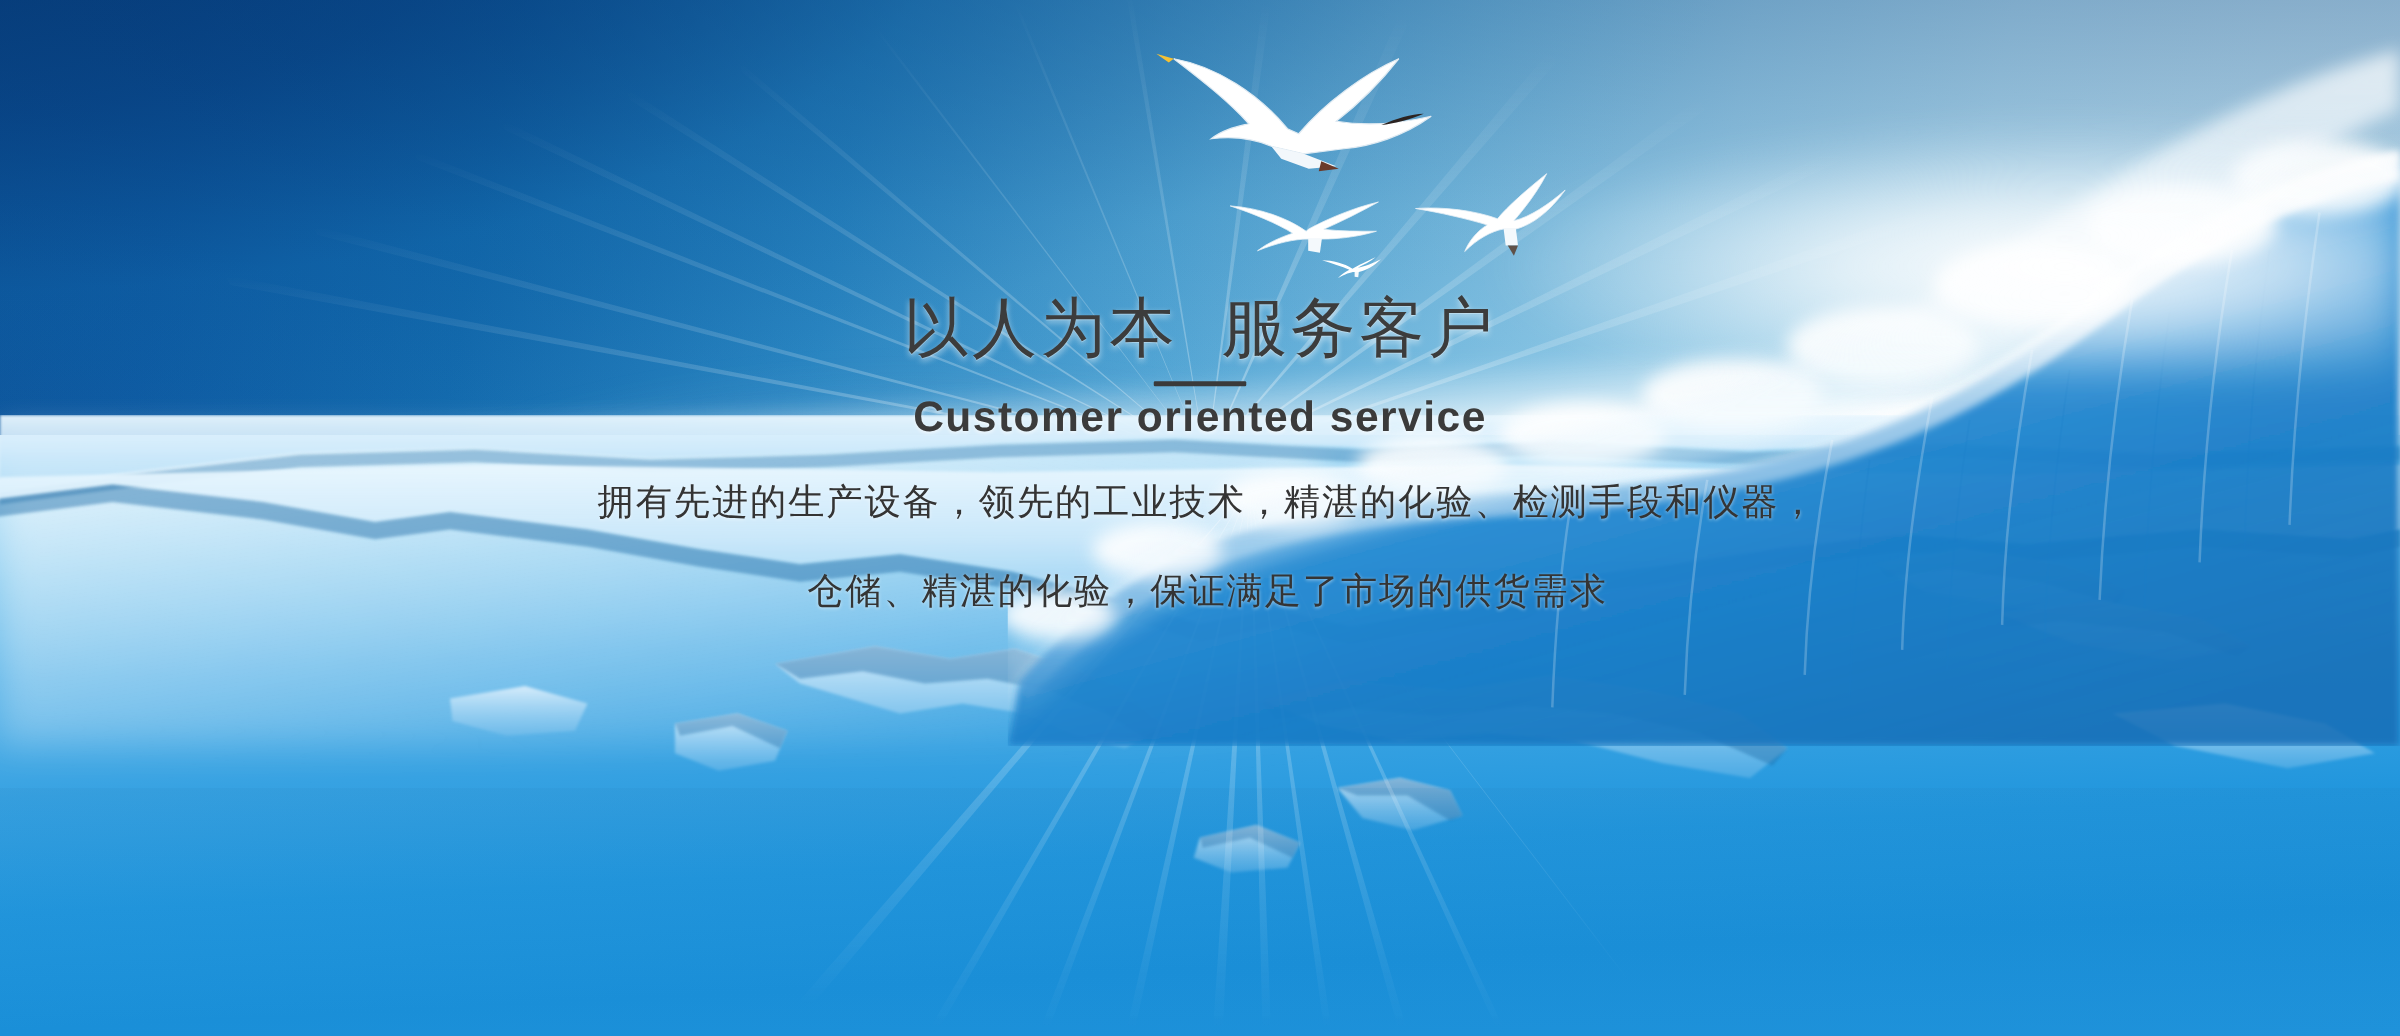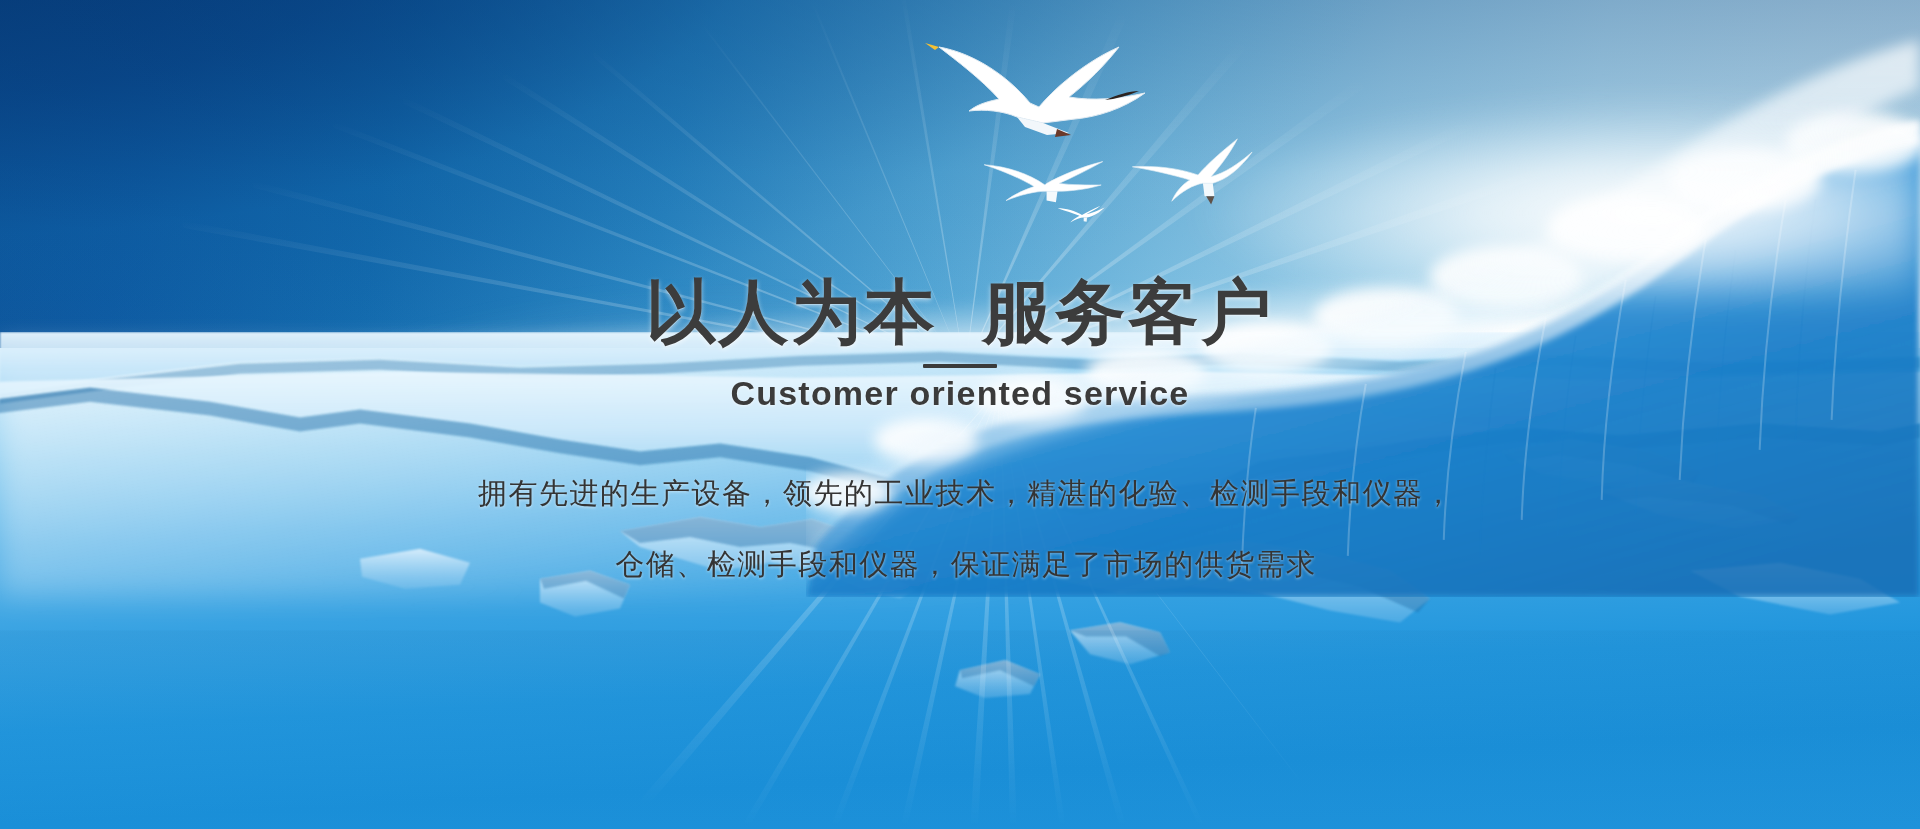--- a/index.html
+++ b/index.html
@@ -177,45 +177,44 @@
 
   
   .text-block {
     position: absolute;
     left: 0; right: 0;
     top: 236px;
     text-align: center;
     z-index: 40;
   }
   .headline {
-    font-size: 70px;
-    font-weight: 700;
+    font-size: 52px;
+    font-weight: 400;
     letter-spacing: 3px;
     color: #3c3c3c;
     line-height: 1.05;
     text-shadow: 0 2px 5px rgba(255,255,255,0.55), 0 1px 0 rgba(255,255,255,0.3);
     white-space: pre;
-    margin-top: 40px;
   }
   .divider {
     width: 74px;
     height: 4px;
     background: #3a3a3a;
     margin: 14px auto 6px auto;
     border-radius: 1px;
   }
   .subtitle {
     font-size: 34px;
     font-weight: 700;
     letter-spacing: 1.2px;
     color: #3b3b3b;
     margin-top: 2px;
     text-shadow: 0 1px 3px rgba(255,255,255,0.6);
   }
-  .body-lines { margin-top: 64px; padding-left: 12px; }
+  .body-lines { margin-top: 32px; padding-left: 12px; }
   .body-line {
     font-size: 29px;
     font-weight: 500;
     letter-spacing: 1.5px;
     color: #343434;
     line-height: 1.15;
     text-shadow: 0 1px 3px rgba(255,255,255,0.55);
   }
   .body-line + .body-line { margin-top: 38px; }
 </style>
@@ -463,17 +462,17 @@
       <path fill="#f4f9fc" d="M4,6 L12,6 L11,16 L4,15 Z"></path>
     </g>
   </svg>
 
   <div class="text-block">
     <div class="headline">以人为本  服务客户</div>
     <div class="divider"></div>
     <div class="subtitle">Customer oriented service</div>
     <div class="body-lines">
       <div class="body-line">拥有先进的生产设备，领先的工业技术，精湛的化验、检测手段和仪器，</div>
-      <div class="body-line">仓储、检测手段和仪器，保证满足了市场的供货需求</div>
+      <div class="body-line">仓储、精湛的化验，保证满足了市场的供货需求</div>
     </div>
   </div>
 
 </div>
 
 </body></html>

